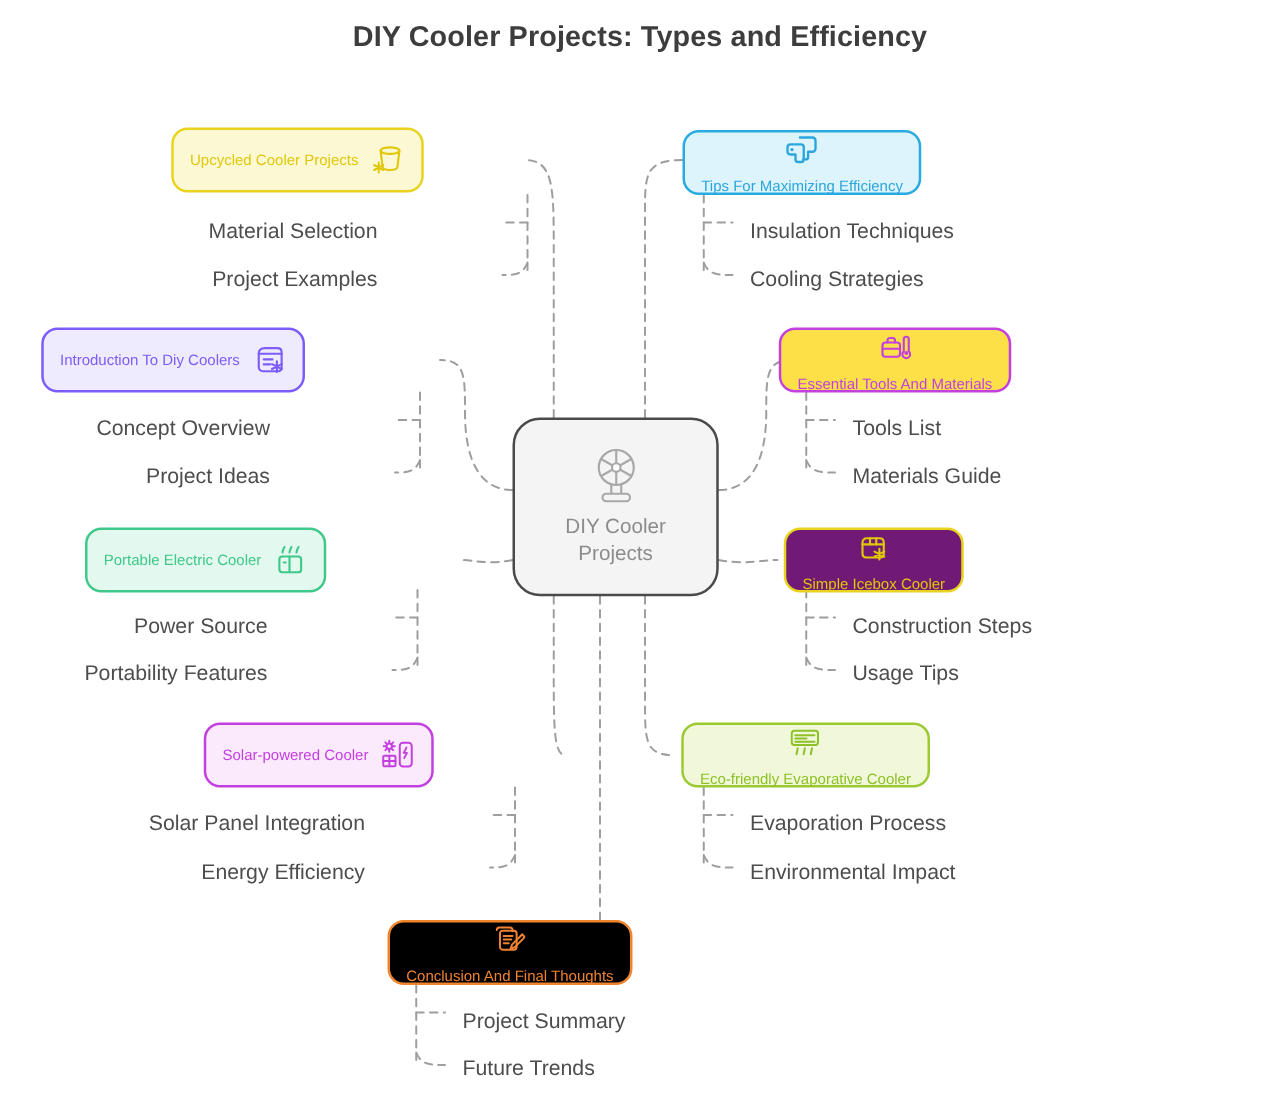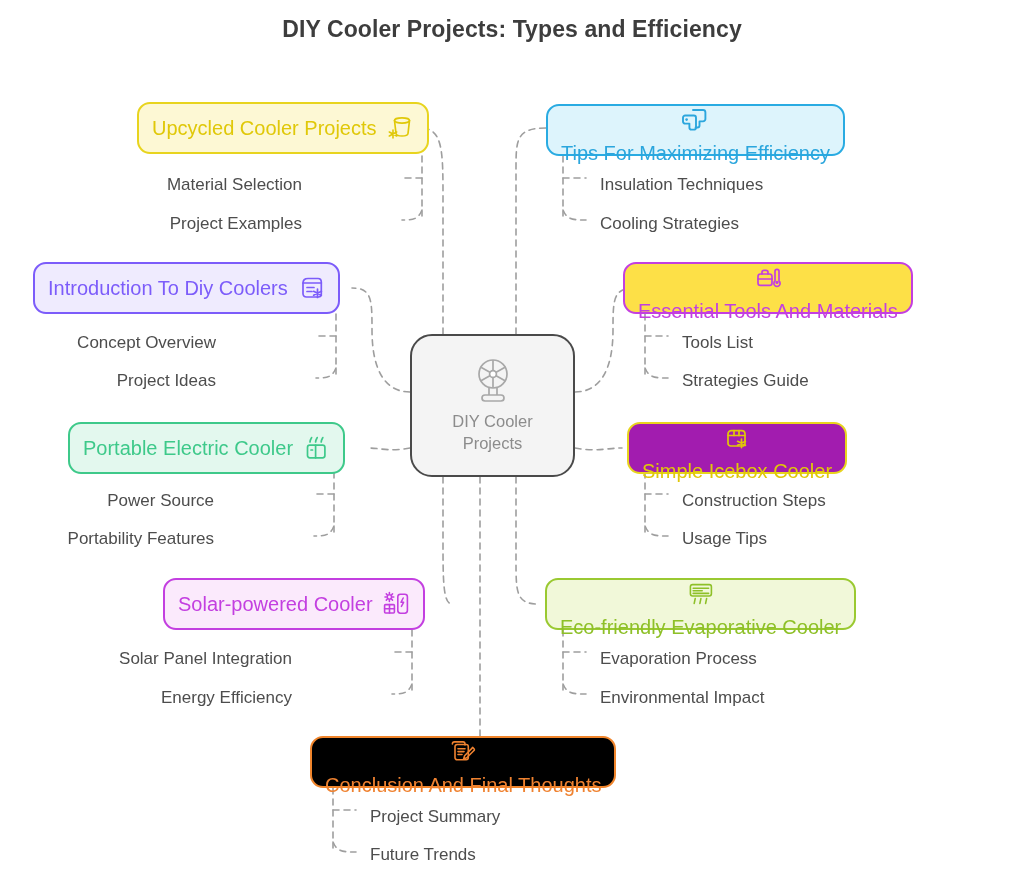--- a/index.html
+++ b/index.html
@@ -85,21 +85,21 @@
     box-sizing: border-box;
     border-radius: 13px;
     border-width: 2px;
     border-style: solid;
     height: 52px;
     padding: 0 13px;
     gap: 9px;
     white-space: nowrap;
   }
   .node .n-label {
-    font-size: 20px;
+    font-size: 12px;
     line-height: 1;
   }
   .node .n-icon {
     line-height: 0;
     flex: 0 0 auto;
   }
   .node.right { flex-direction: column; }
   .node.left  { flex-direction: row; }
 
   
@@ -234,21 +234,21 @@
     <span class="n-icon">
       <svg width="28" height="28" viewBox="0 0 28 28" fill="none" stroke="#3ec98a" stroke-width="1.7" stroke-linecap="round" stroke-linejoin="round">
         <path d="M8 8 C8 6.2 8.8 5 9.6 3.6 M13.6 8 C13.6 6.2 14.4 5 15.2 3.6 M19.2 8 C19.2 6.2 20 5 20.8 3.6"></path>
         <path d="M5.5 13.5 C5.5 12.2 6.5 11.2 7.8 11.2 H20.6 C21.9 11.2 22.9 12.2 22.9 13.5 V21.5 C22.9 22.8 21.9 23.8 20.6 23.8 H7.8 C6.5 23.8 5.5 22.8 5.5 21.5 Z"></path>
         <path d="M13.6 11.2 V23.8"></path>
         <path d="M9 16 H10.5"></path>
       </svg>
     </span>
   </div>
 
-  <div class="node right" style="left:627px; top:422px; border-color:#e8d41e; background:#a21caf;">
+  <div class="node right" style="left:627px; top:422px; border-color:#e8d41e; background:#701a75;">
     <span class="n-icon">
       <svg width="28" height="28" viewBox="0 0 28 28" fill="none" stroke="#e0c808" stroke-width="1.7" stroke-linecap="round" stroke-linejoin="round">
         <path d="M5 10 C5 8 6.4 6.6 8.4 6.6 H18.6 C20.6 6.6 22 8 22 10 V19.2 C22 20.8 20.8 22 19.2 22 H7.8 C6.2 22 5 20.8 5 19.2 Z"></path>
         <path d="M5 11.5 H22"></path>
         <path d="M11 6.6 V11.5 M16 6.6 V11.5"></path>
         <path d="M18.5 15 V23.6 M14.6 17.3 L22.4 21.3 M14.6 21.3 L22.4 17.3" stroke-width="1.7"></path>
       </svg>
     </span>
     <span class="n-label" style="color:#e0c808;">Simple Icebox Cooler</span>
   </div>
@@ -294,21 +294,21 @@
   <div class="sub l" style="right:626px; top:176px;">Material Selection</div>
   <div class="sub l" style="right:626px; top:215px;">Project Examples</div>
 
   <div class="sub r" style="left:600px; top:176px;">Insulation Techniques</div>
   <div class="sub r" style="left:600px; top:215px;">Cooling Strategies</div>
 
   <div class="sub l" style="right:712px; top:334px;">Concept Overview</div>
   <div class="sub l" style="right:712px; top:372px;">Project Ideas</div>
 
   <div class="sub r" style="left:682px; top:334px;">Tools List</div>
-  <div class="sub r" style="left:682px; top:372px;">Strategies Guide</div>
+  <div class="sub r" style="left:682px; top:372px;">Materials Guide</div>
 
   <div class="sub l" style="right:714px; top:492px;">Power Source</div>
   <div class="sub l" style="right:714px; top:530px;">Portability Features</div>
 
   <div class="sub r" style="left:682px; top:492px;">Construction Steps</div>
   <div class="sub r" style="left:682px; top:530px;">Usage Tips</div>
 
   <div class="sub l" style="right:636px; top:650px;">Solar Panel Integration</div>
   <div class="sub l" style="right:636px; top:689px;">Energy Efficiency</div>
 

